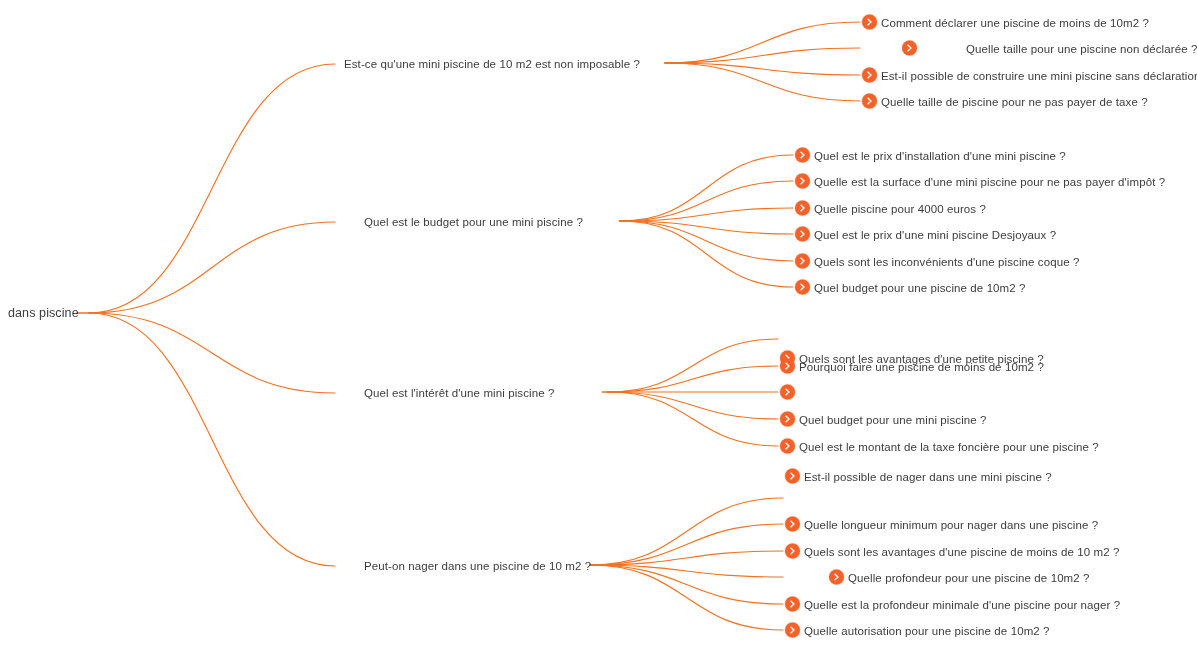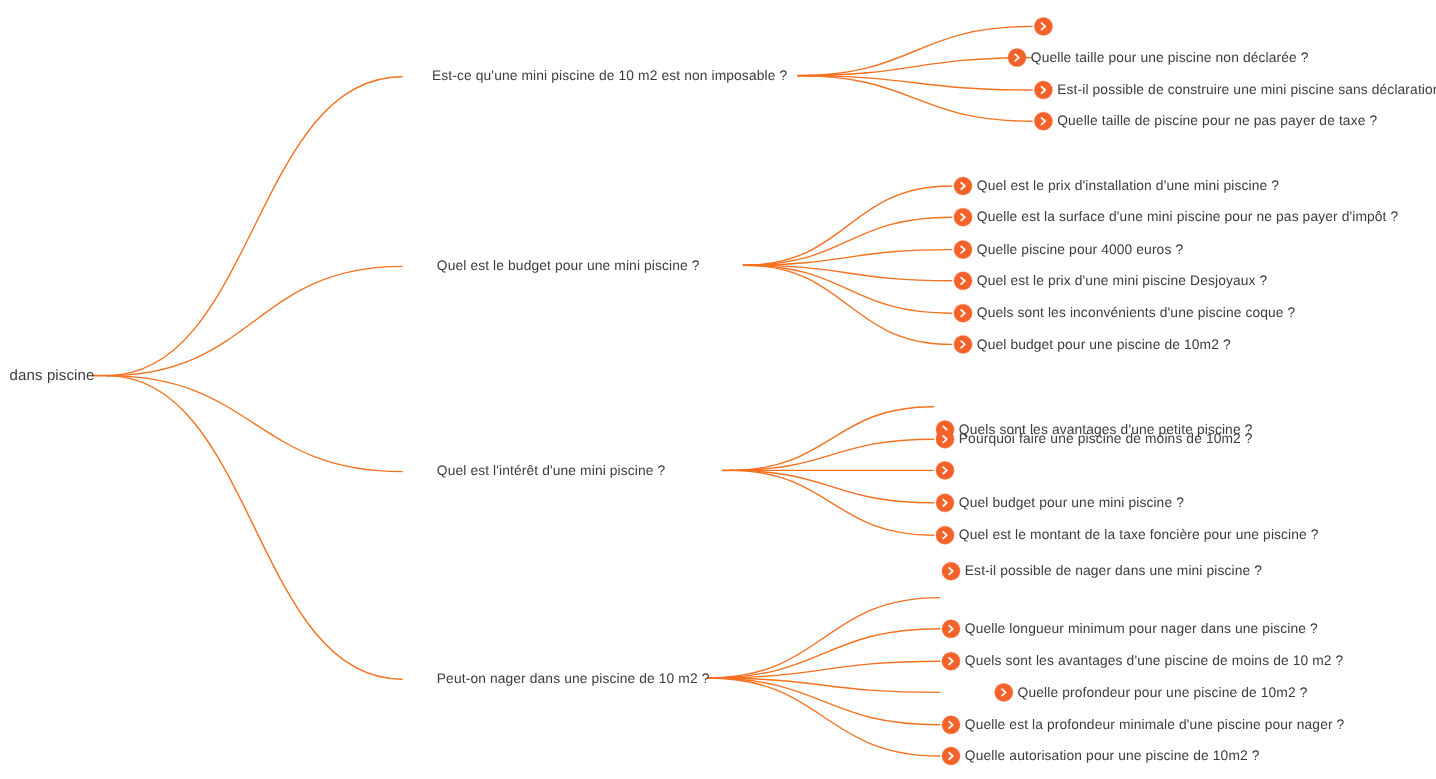--- a/index.html
+++ b/index.html
@@ -98,31 +98,32 @@
         <path d="M 590 565 C 686.5 565, 686.5 551, 783 551" fill="none" stroke="#f4711f" stroke-width="1.15" stroke-linecap="round"></path>
         <path d="M 590 565 C 686.5 565, 686.5 577, 783 577" fill="none" stroke="#f4711f" stroke-width="1.15" stroke-linecap="round"></path>
         <path d="M 590 565 C 686.5 565, 686.5 604, 783 604" fill="none" stroke="#f4711f" stroke-width="1.15" stroke-linecap="round"></path>
         <path d="M 590 565 C 686.5 565, 686.5 630, 783 630" fill="none" stroke="#f4711f" stroke-width="1.15" stroke-linecap="round"></path>
       </g>
   </svg>
   <div id="nodes-layer">
       <div class="node node-root" style="left: 8px; top: 313px;">
         <span class="node-label">dans piscine</span>
       </div>
-      <div class="node node-branch" style="left: 360px; top: 64px;">
+      <div class="node node-branch" style="left: 344px; top: 64px;">
         <span class="node-label">Est-ce qu'une mini piscine de 10 m2 est non imposable ?</span>
       </div>
       <div class="node node-leaf" style="left: 862px; top: 22px;">
         <span class="bullet-icon">
           <svg width="9" height="9" viewBox="0 0 9 9">
             <path d="M3 1.8 L6 4.5 L3 7.2" fill="none" stroke="#ffffff" stroke-width="1.5" stroke-linecap="round" stroke-linejoin="round"></path>
           </svg>
         </span>
-      </div>
-      <div class="node node-leaf" style="left: 840px; top: 48px;">
+        <span class="node-label">Comment déclarer une piscine de moins de 10m2 ?</span>
+      </div>
+      <div class="node node-leaf" style="left: 902px; top: 48px; gap: 45px;">
         <span class="bullet-icon">
           <svg width="9" height="9" viewBox="0 0 9 9">
             <path d="M3 1.8 L6 4.5 L3 7.2" fill="none" stroke="#ffffff" stroke-width="1.5" stroke-linecap="round" stroke-linejoin="round"></path>
           </svg>
         </span>
         <span class="node-label">Quelle taille pour une piscine non déclarée ?</span>
       </div>
       <div class="node node-leaf" style="left: 862px; top: 75px;">
         <span class="bullet-icon">
           <svg width="9" height="9" viewBox="0 0 9 9">

